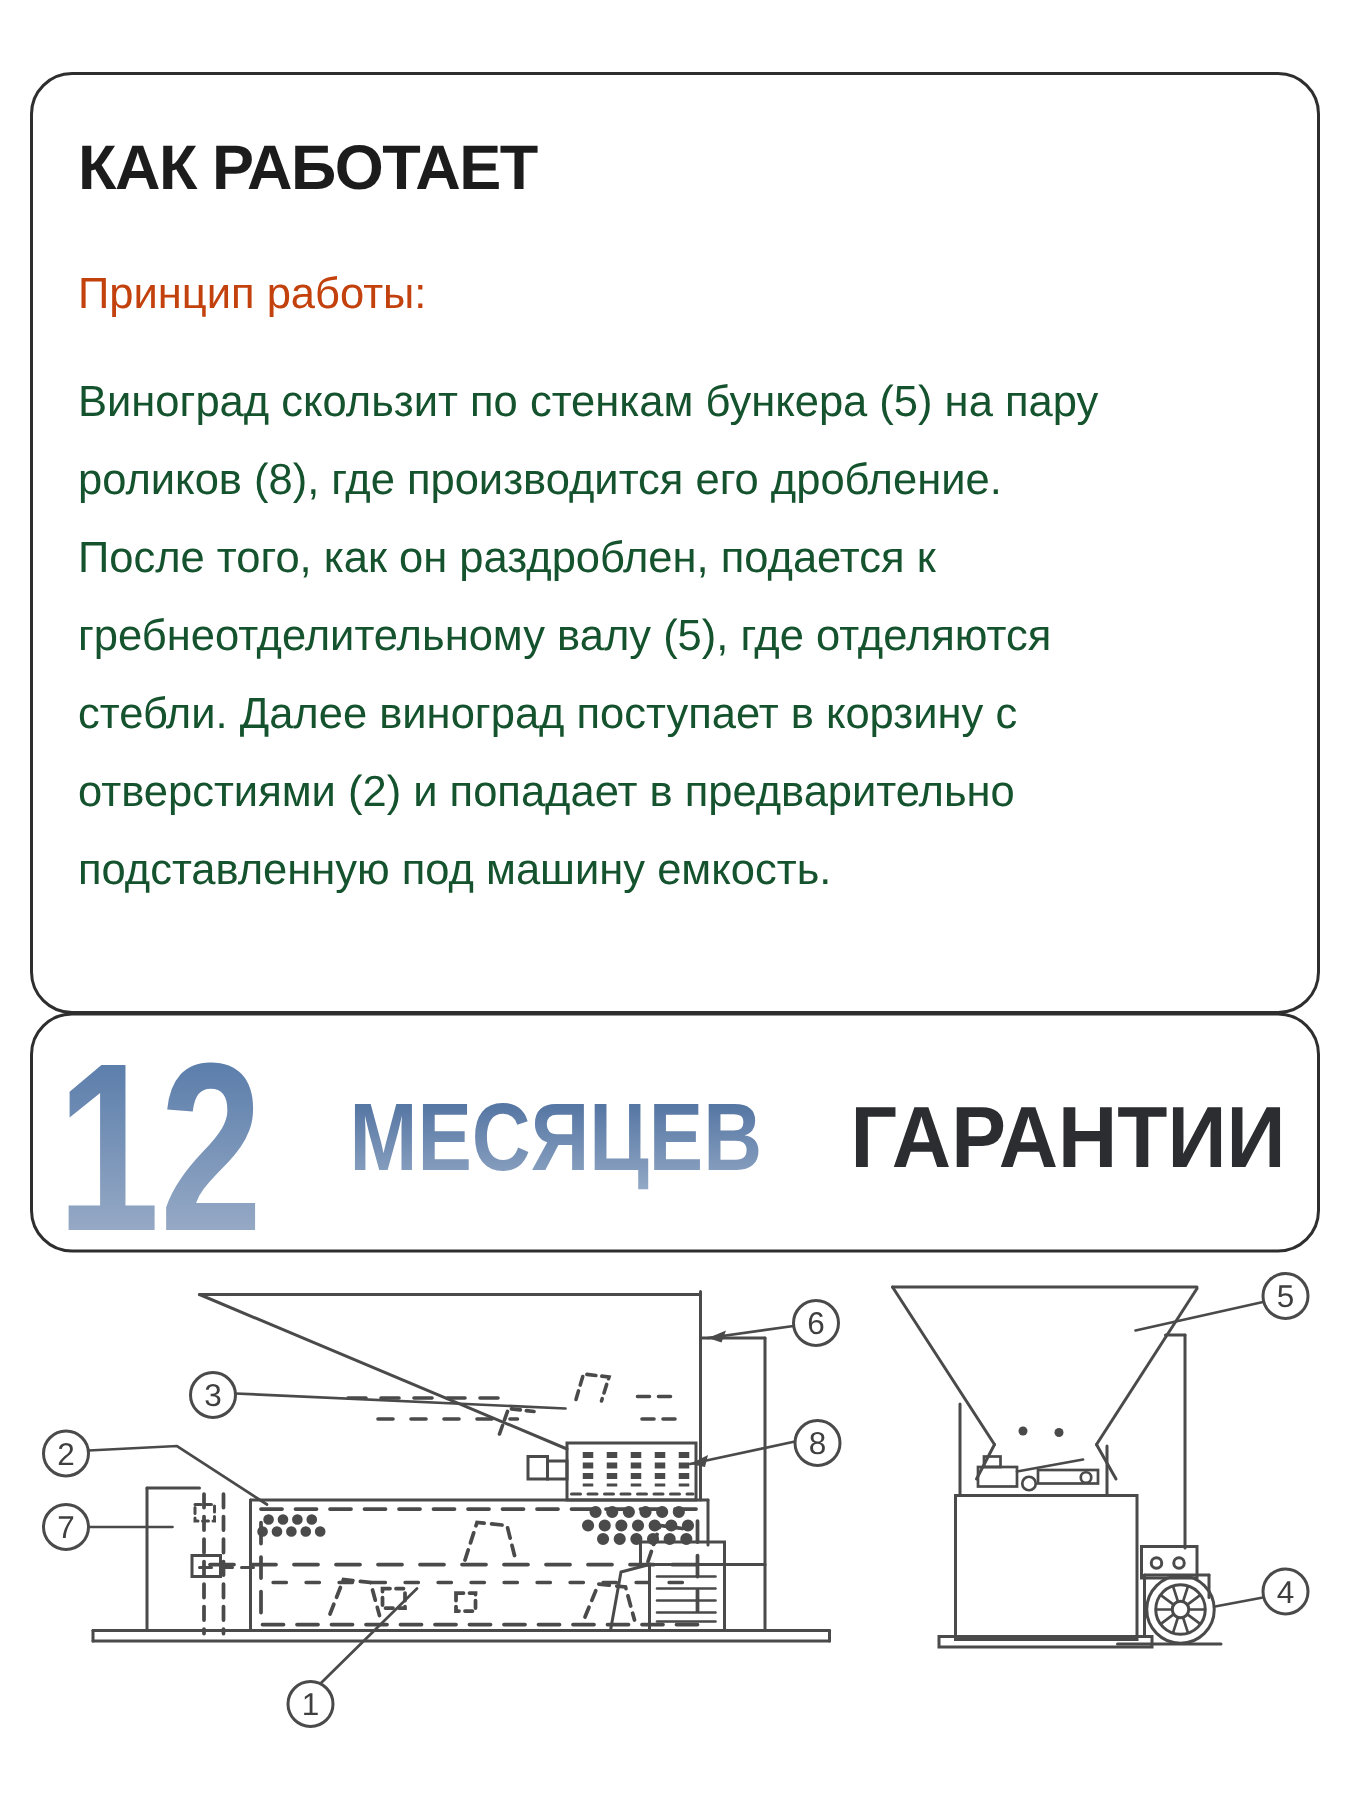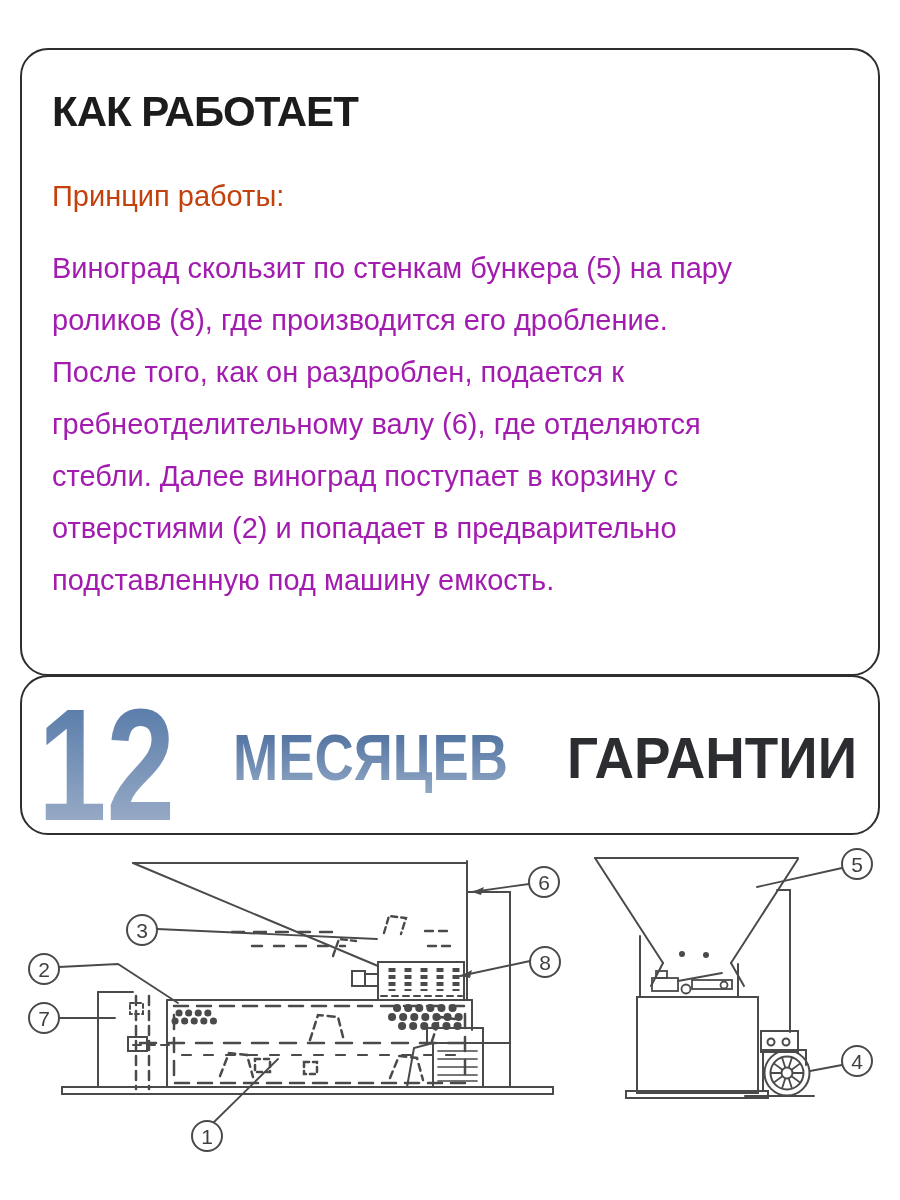--- a/index.html
+++ b/index.html
@@ -16,21 +16,21 @@
   .card-warranty{top:675px;height:160px;}
   .title{
     font-size:42px;font-weight:bold;line-height:52px;color:#1c1c1c;
     letter-spacing:-1px;
   }
   .subtitle{
     margin-top:40px;font-size:29px;line-height:36px;color:#c2410c;
   }
   .body-par{margin-top:28px;}
   .body-line{
-    font-size:29px;line-height:52px;color:#a21caf;white-space:nowrap;
+    font-size:29px;line-height:52px;color:#14532d;white-space:nowrap;
   }
   .banner-svg{position:absolute;left:0;top:0;width:100%;height:100%;}
   .diagram-svg{position:absolute;left:0;top:840px;width:900px;height:360px;}
   svg text.banner-bold{font-family:"Liberation Sans","DejaVu Sans",sans-serif;font-weight:bold;}
   svg text.callout-digit{
     font-family:"Liberation Sans","DejaVu Sans",sans-serif;
     font-size:21px;fill:#3f3f3f;text-anchor:middle;
   }
 </style>
 </head>
@@ -38,21 +38,21 @@
 
 <div class="card card-how">
   <div class="title">
     <div>КАК РАБОТАЕТ</div>
   </div>
   <div class="subtitle">Принцип работы:</div>
   <div class="body-par">
     <div class="body-line">Виноград скользит по стенкам бункера (5) на пару</div>
     <div class="body-line">роликов (8), где производится его дробление.</div>
     <div class="body-line">После того, как он раздроблен, подается к</div>
-    <div class="body-line">гребнеотделительному валу (6), где отделяются</div>
+    <div class="body-line">гребнеотделительному валу (5), где отделяются</div>
     <div class="body-line">стебли. Далее виноград поступает в корзину с</div>
     <div class="body-line">отверстиями (2) и попадает в предварительно</div>
     <div class="body-line">подставленную под машину емкость.</div>
   </div>
 </div>
 
 <div class="card card-warranty">
   <svg class="banner-svg" viewBox="0 0 856 138" xmlns="http://www.w3.org/2000/svg">
     <defs>
       <linearGradient id="grad12" x1="0" y1="0" x2="0" y2="1">

